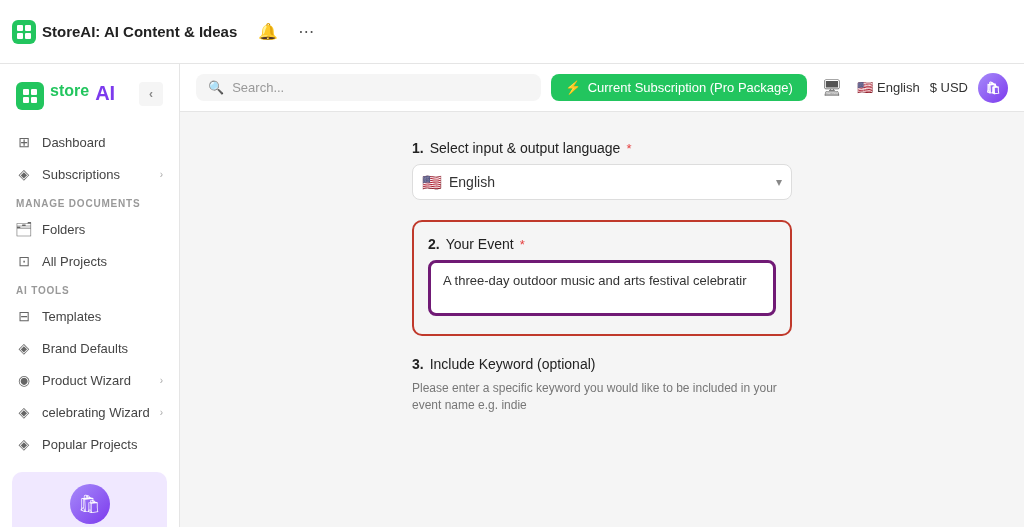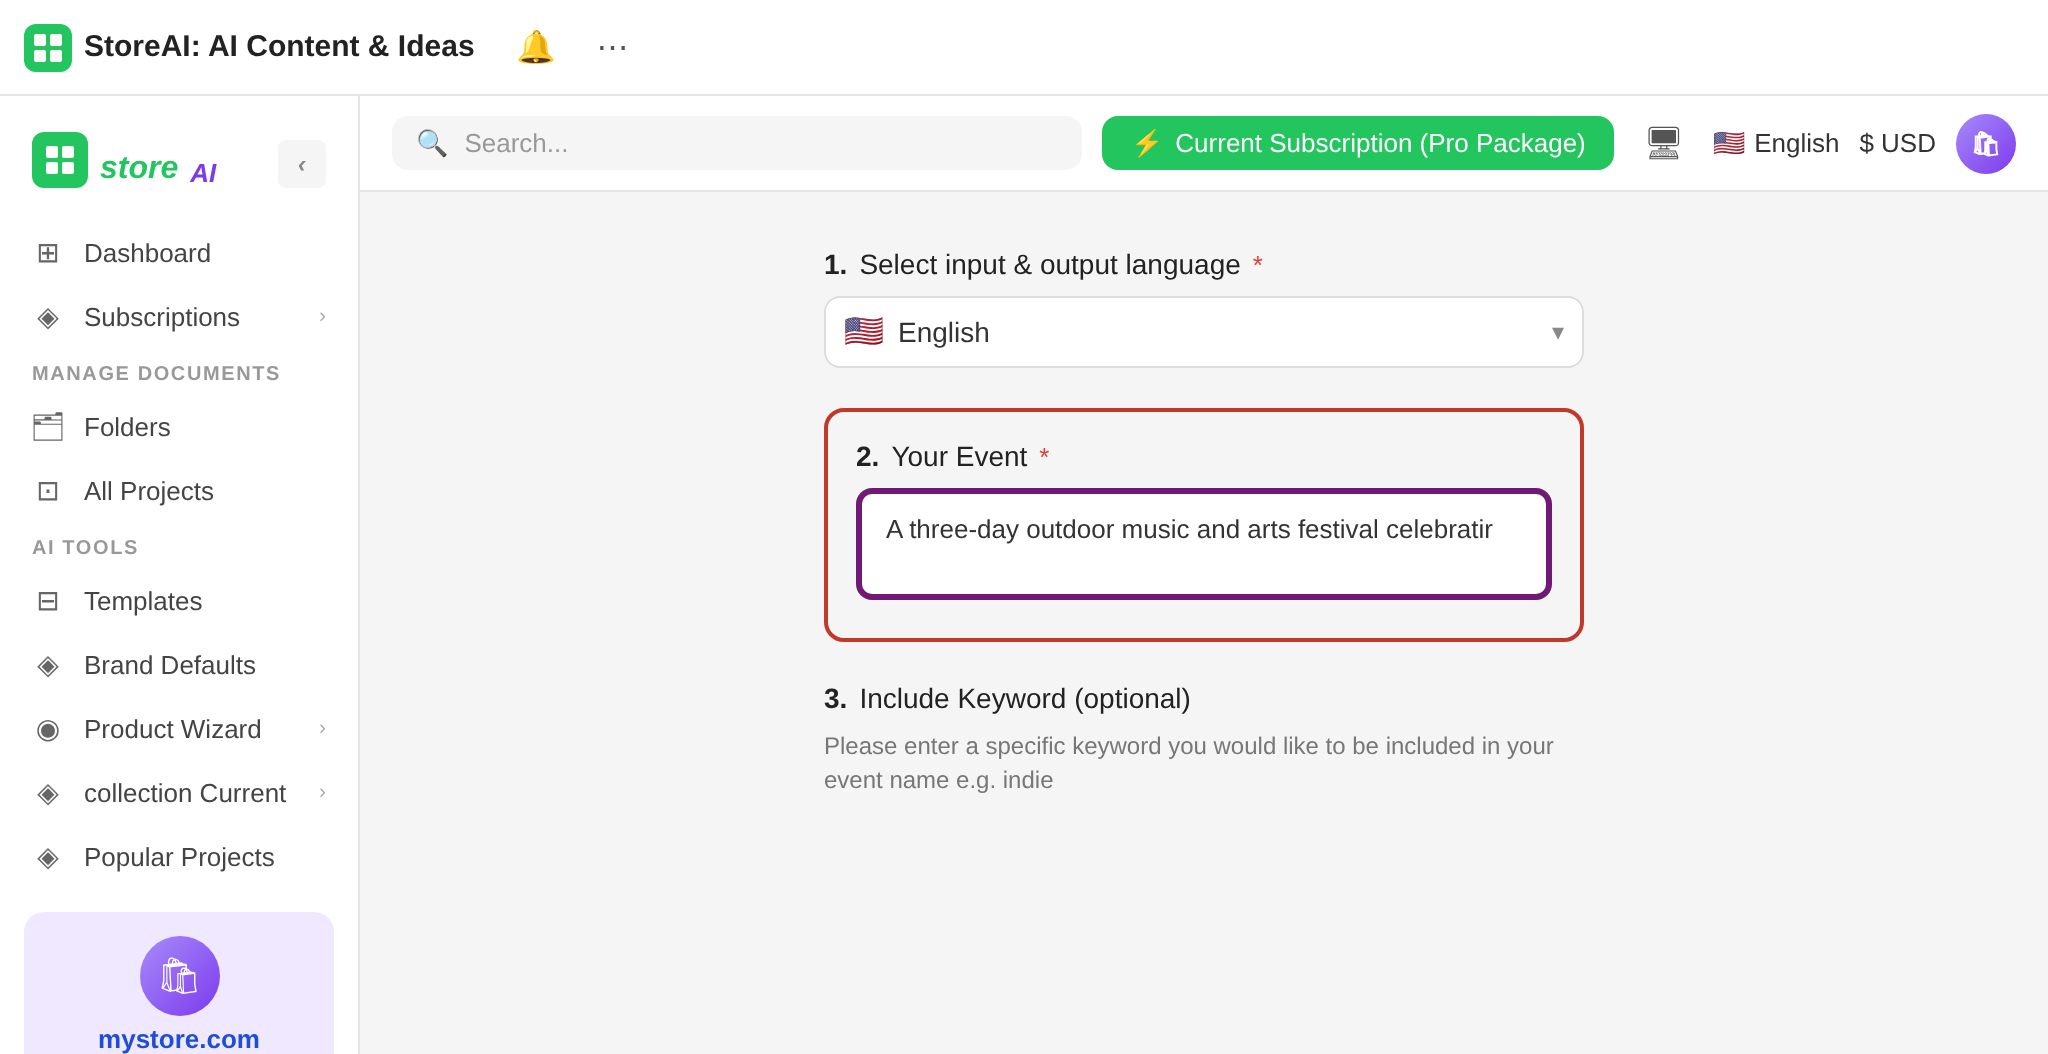--- a/index.html
+++ b/index.html
@@ -1,33 +1,33 @@
 <!DOCTYPE html>
 <html><head>
   <meta charset="utf-8">
   <style>
     * { box-sizing: border-box; margin: 0; padding: 0; }
     body { font-family: -apple-system, BlinkMacSystemFont, 'Segoe UI', sans-serif; background: #f5f5f5; display: flex; flex-direction: column; height: 527px; overflow: hidden; }
 
     
-    .topbar { height: 48px; background: #fff; border-bottom: 1px solid #e5e5e5; display: flex; align-items: center; padding: 0 12px; gap: 8px; flex-shrink: 0; }
+    .topbar { height: 64px; background: #fff; border-bottom: 1px solid #e5e5e5; display: flex; align-items: center; padding: 0 12px; gap: 8px; flex-shrink: 0; }
     .topbar-logo { display: flex; align-items: center; gap: 6px; font-weight: 700; font-size: 15px; color: #222; min-width: 160px; }
     .topbar-logo-icon { width: 24px; height: 24px; background: #22c55e; border-radius: 6px; display: flex; align-items: center; justify-content: center; color: white; font-size: 12px; font-weight: 900; }
     .btn-subscription { background: #22c55e; color: white; border: none; border-radius: 8px; padding: 6px 14px; font-size: 13px; font-weight: 500; cursor: pointer; display: flex; align-items: center; gap: 6px; }
     .topbar-icon { width: 30px; height: 30px; display: flex; align-items: center; justify-content: center; color: #555; cursor: pointer; font-size: 16px; }
     .lang-btn { display: flex; align-items: center; gap: 4px; font-size: 13px; color: #333; cursor: pointer; }
     .currency-btn { font-size: 13px; color: #333; cursor: pointer; }
     .avatar { width: 30px; height: 30px; border-radius: 50%; background: linear-gradient(135deg, #a78bfa, #7c3aed); display: flex; align-items: center; justify-content: center; color: white; font-size: 12px; font-weight: 600; overflow: hidden; }
 
     
     .main-layout { display: flex; flex: 1; overflow: hidden; }
 
     
     .sidebar { width: 180px; background: #fff; border-right: 1px solid #e5e5e5; display: flex; flex-direction: column; flex-shrink: 0; overflow-y: auto; padding: 10px 0; }
-    .sidebar-logo { display: flex; align-items: flex-end; gap: 6px; padding: 8px 16px 16px; font-weight: 700; font-size: 16px; color: #111; font-style: italic; }
+    .sidebar-logo { display: flex; align-items: flex-start; gap: 6px; padding: 8px 16px 16px; font-weight: 700; font-size: 16px; color: #111; }
     .sidebar-logo-icon { width: 28px; height: 28px; background: #22c55e; border-radius: 6px; display: flex; align-items: center; justify-content: center; color: white; font-size: 13px; font-weight: 900; }
     .sidebar-collapse { margin-left: auto; width: 24px; height: 24px; display: flex; align-items: center; justify-content: center; color: #888; cursor: pointer; background: #f5f5f5; border-radius: 4px; font-size: 12px; }
     .sidebar-section-label { font-size: 10px; font-weight: 600; color: #999; text-transform: uppercase; letter-spacing: 0.8px; padding: 8px 16px 4px; }
     .sidebar-item { display: flex; align-items: center; gap: 10px; padding: 8px 16px; font-size: 13px; color: #444; cursor: pointer; border-radius: 0; }
     .sidebar-item .si-icon { width: 16px; height: 16px; display: flex; align-items: center; justify-content: center; color: #666; font-size: 14px; }
     .sidebar-item .si-arrow { margin-left: auto; color: #aaa; font-size: 10px; }
     .sidebar-footer { margin-top: auto; padding: 12px; }
     .sidebar-store-card { background: #f0e8ff; border-radius: 10px; padding: 12px; display: flex; flex-direction: column; align-items: center; gap: 4px; }
     .store-avatar { width: 40px; height: 40px; border-radius: 50%; background: linear-gradient(135deg, #a78bfa, #7c3aed); display: flex; align-items: center; justify-content: center; color: white; font-size: 18px; }
     .store-name { font-size: 13px; font-weight: 600; color: #1d4ed8; }
@@ -87,21 +87,21 @@
     <div class="sidebar-logo">
       <div class="sidebar-logo-icon">
         <svg width="16" height="16" viewBox="0 0 16 16" fill="none">
             <rect x="1" y="1" width="6" height="6" rx="1" fill="white"></rect>
             <rect x="9" y="1" width="6" height="6" rx="1" fill="white"></rect>
             <rect x="1" y="9" width="6" height="6" rx="1" fill="white"></rect>
             <rect x="9" y="9" width="6" height="6" rx="1" fill="white"></rect>
           </svg>
       </div>
       <span style="font-size:16px; color:#22c55e;">store</span>
-        <span style="font-size:13px; color:#7c3aed; font-weight:900;">AI</span>
+        <span style="font-size:20px; color:#7c3aed; font-weight:900;">AI</span>
       <div class="sidebar-collapse">‹</div>
     </div>
 
     <div class="sidebar-item">
       <span class="si-icon">⊞</span>
       <span>Dashboard</span>
     </div>
     <div class="sidebar-item">
       <span class="si-icon">◈</span>
       <span>Subscriptions</span>
@@ -127,21 +127,21 @@
       <span class="si-icon">◈</span>
       <span>Brand Defaults</span>
     </div>
     <div class="sidebar-item">
       <span class="si-icon">◉</span>
       <span>Product Wizard</span>
       <span class="si-arrow">›</span>
     </div>
     <div class="sidebar-item">
       <span class="si-icon">◈</span>
-      <span>collection Current</span>
+      <span>celebrating Wizard</span>
       <span class="si-arrow">›</span>
     </div>
     <div class="sidebar-item">
       <span class="si-icon">◈</span>
       <span>Popular Projects</span>
     </div>
 
     <div class="sidebar-footer">
       <div class="sidebar-store-card">
         <div class="store-avatar">🛍</div>

